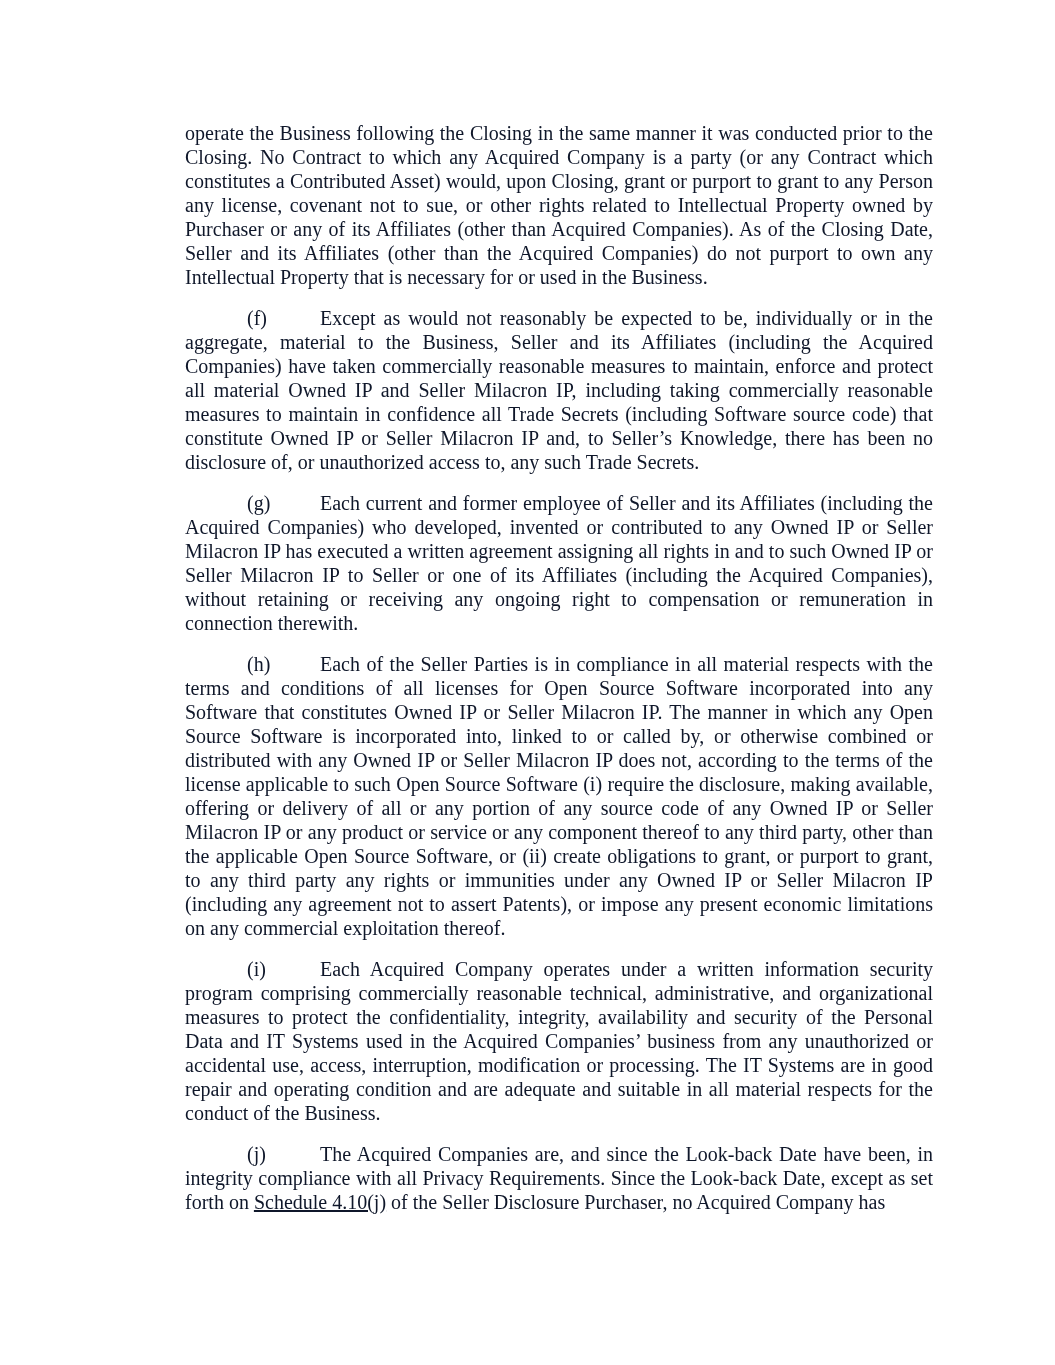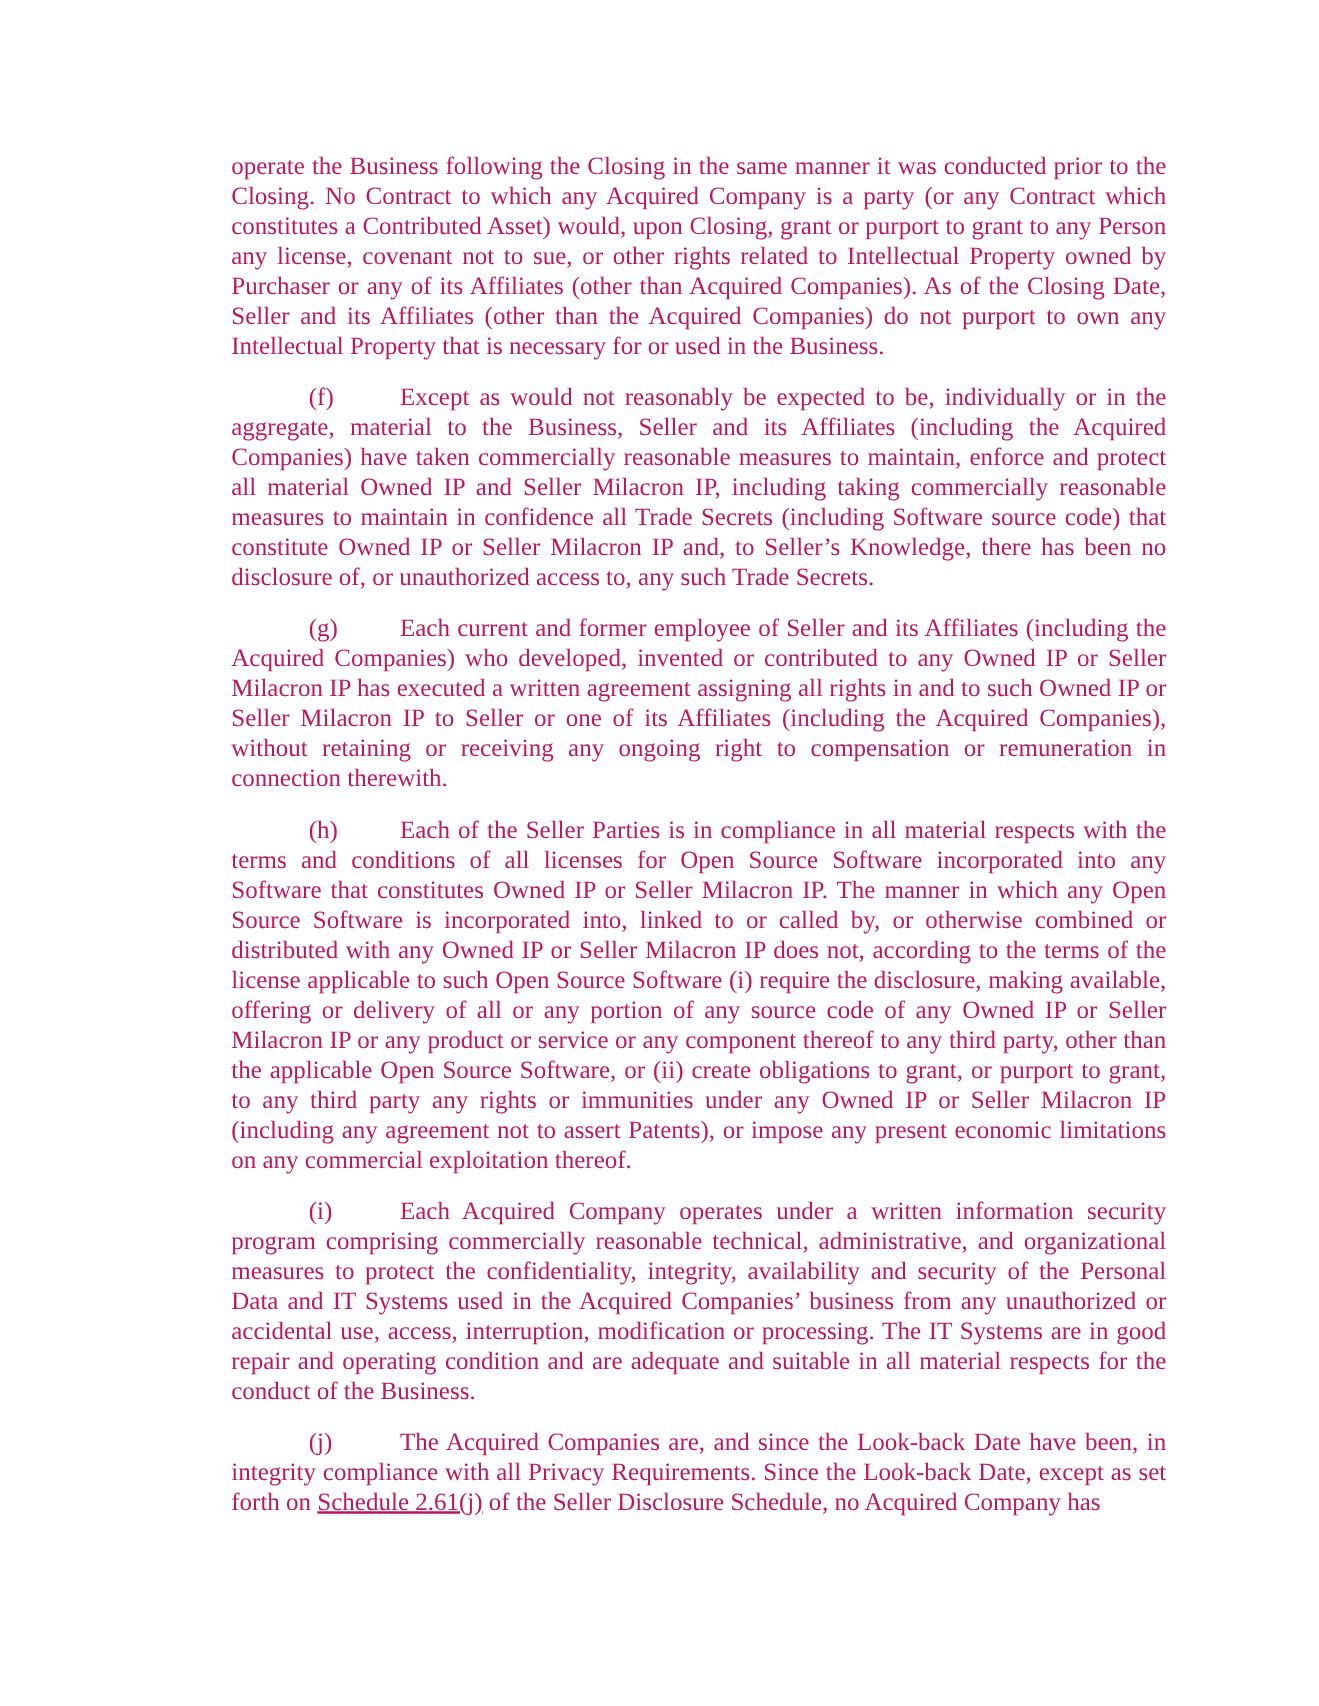--- a/index.html
+++ b/index.html
@@ -7,21 +7,21 @@
     padding: 0;
     background: #ffffff;
   }
   .page {
     position: relative;
     width: 1055px;
     height: 1365px;
     background: #ffffff;
     overflow: hidden;
     font-family: "Liberation Serif", "DejaVu Serif", serif;
-    color: #be185d;
+    color: #0f172a;
   }
   .doc-body {
     position: absolute;
     top: 121px;
     left: 185px;
     width: 748px;
     font-size: 20px;
     line-height: 24px;
     text-align: justify;
   }
@@ -44,15 +44,15 @@
 </head>
 <body>
 
 <div class="page">
   <div class="doc-body">
       <p><span>operate the Business following the Closing in the same manner it was conducted prior to the Closing. No Contract to which any Acquired Company is a party (or any Contract which constitutes a Contributed Asset) would, upon Closing, grant or purport to grant to any Person any license, covenant not to sue, or other rights related to Intellectual Property owned by Purchaser or any of its Affiliates (other than Acquired Companies). As of the Closing Date, Seller and its Affiliates (other than the Acquired Companies) do not purport to own any Intellectual Property that is necessary for or used in the Business.</span></p>
       <p class="lettered"><span class="para-label">(f)</span><span>Except as would not reasonably be expected to be, individually or in the aggregate, material to the Business, Seller and its Affiliates (including the Acquired Companies) have taken commercially reasonable measures to maintain, enforce and protect all material Owned IP and Seller Milacron IP, including taking commercially reasonable measures to maintain in confidence all Trade Secrets (including Software source code) that constitute Owned IP or Seller Milacron IP and, to Seller’s Knowledge, there has been no disclosure of, or unauthorized access to, any such Trade Secrets.</span></p>
       <p class="lettered"><span class="para-label">(g)</span><span>Each current and former employee of Seller and its Affiliates (including the Acquired Companies) who developed, invented or contributed to any Owned IP or Seller Milacron IP has executed a written agreement assigning all rights in and to such Owned IP or Seller Milacron IP to Seller or one of its Affiliates (including the Acquired Companies), without retaining or receiving any ongoing right to compensation or remuneration in connection therewith.</span></p>
       <p class="lettered"><span class="para-label">(h)</span><span>Each of the Seller Parties is in compliance in all material respects with the terms and conditions of all licenses for Open Source Software incorporated into any Software that constitutes Owned IP or Seller Milacron IP.  The manner in which any Open Source Software is incorporated into, linked to or called by, or otherwise combined or distributed with any Owned IP or Seller Milacron IP does not, according to the terms of the license applicable to such Open Source Software (i) require the disclosure, making available, offering or delivery of all or any portion of any source code of any Owned IP or Seller Milacron IP or any product or service or any component thereof to any third party, other than the applicable Open Source Software, or (ii) create obligations to grant, or purport to grant, to any third party any rights or immunities under any Owned IP or Seller Milacron IP (including any agreement not to assert Patents), or impose any present economic limitations on any commercial exploitation thereof.</span></p>
       <p class="lettered"><span class="para-label">(i)</span><span>Each Acquired Company operates under a written information security program comprising commercially reasonable technical, administrative, and organizational measures to protect the confidentiality, integrity, availability and security of the Personal Data and IT Systems used in the Acquired Companies’ business from any unauthorized or accidental use, access, interruption, modification or processing. The IT Systems are in good repair and operating condition and are adequate and suitable in all material respects for the conduct of the Business.</span></p>
-      <p class="lettered"><span class="para-label">(j)</span><span>The Acquired Companies are, and since the Look-back Date have been, in integrity compliance with all Privacy Requirements.  Since the Look-back Date, except as set forth on </span><span class="u">Schedule 2.61(j)</span><span> of the Seller Disclosure Schedule, no Acquired Company has</span></p>
+      <p class="lettered"><span class="para-label">(j)</span><span>The Acquired Companies are, and since the Look-back Date have been, in integrity compliance with all Privacy Requirements.  Since the Look-back Date, except as set forth on </span><span class="u">Schedule 4.10(j)</span><span> of the Seller Disclosure Purchaser, no Acquired Company has</span></p>
     </div>
 </div>
 
 </body></html>

